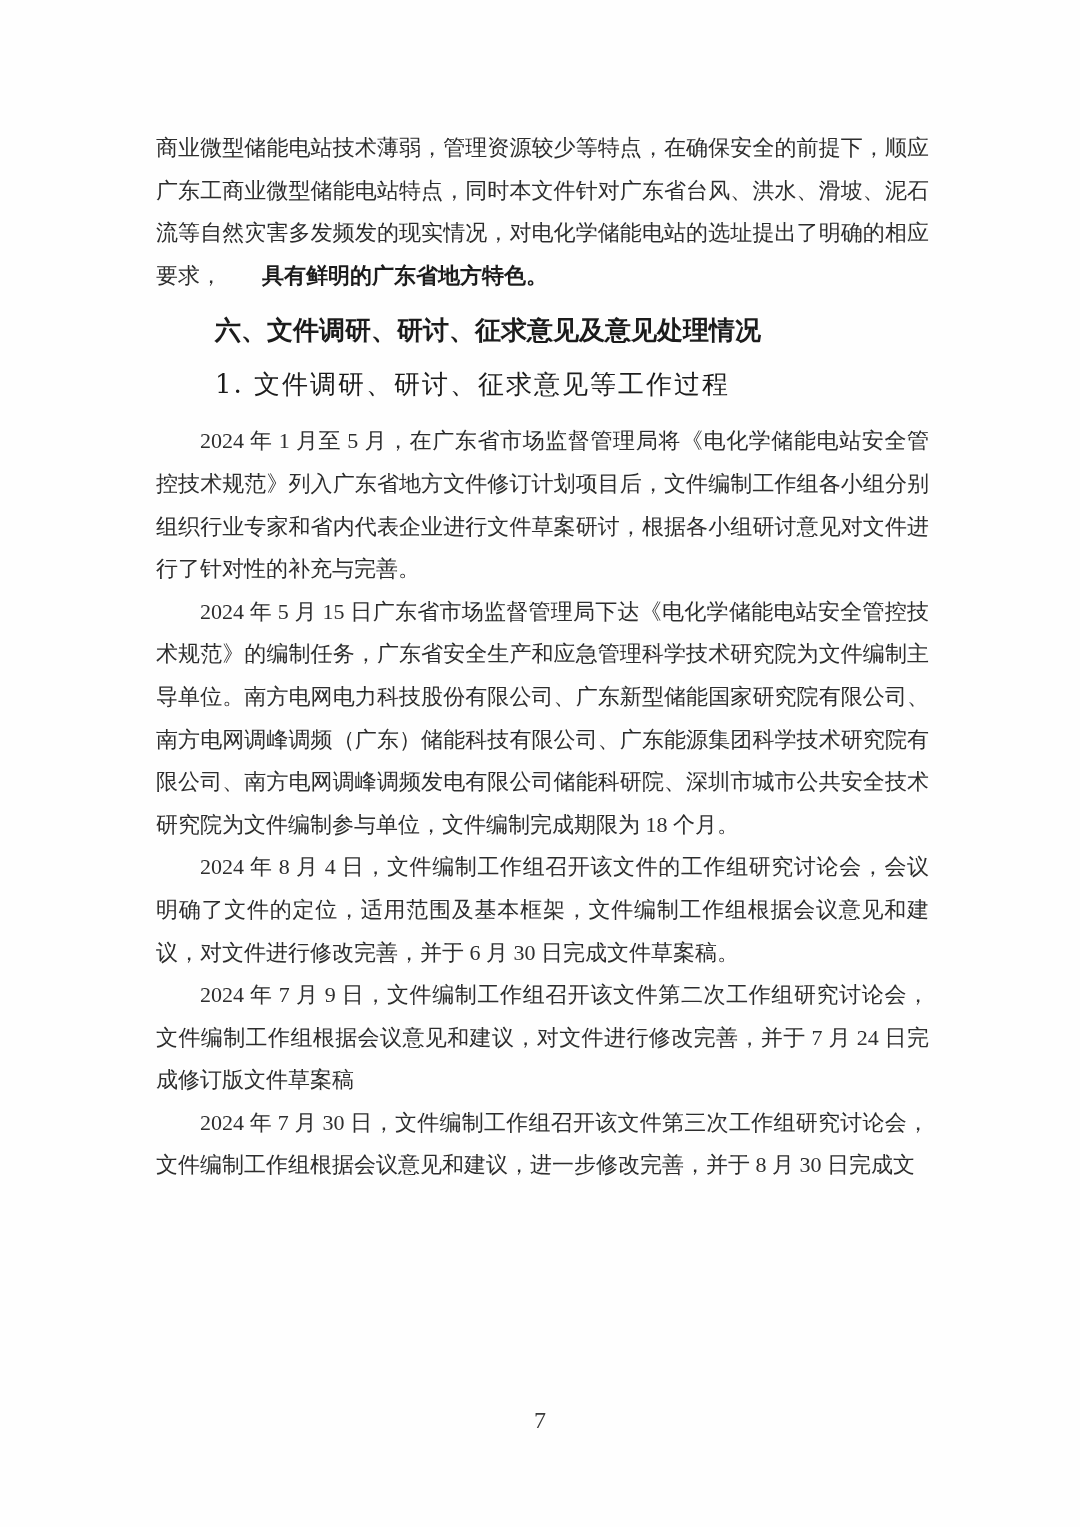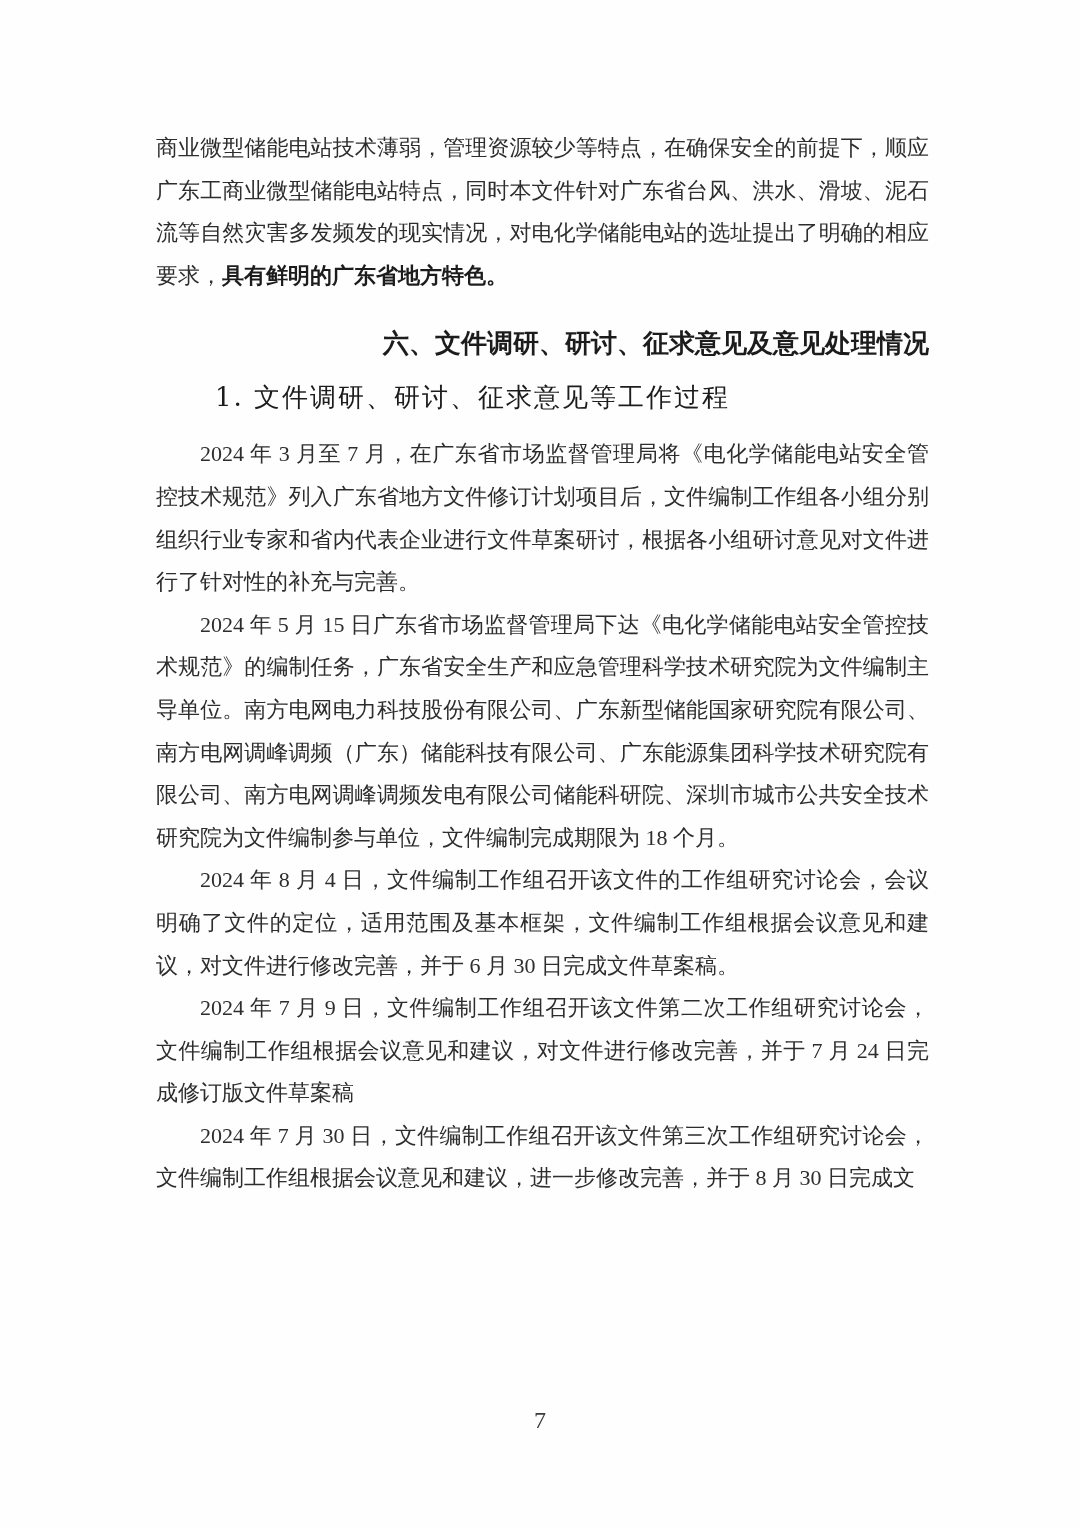--- a/index.html
+++ b/index.html
@@ -31,30 +31,30 @@
     color: #2d2d2d;
     word-break: break-all;
   }
   p.body.first {
     text-indent: 0;
   }
   .em {
     font-weight: 700;
     font-family: "Liberation Sans", "DejaVu Sans", sans-serif;
     color: #1c1c1c;
+    margin-left: 40px;
   }
   h1.heading-main {
-    margin: 24px 0 10px 0;
+    margin: 11px 0 10px 0;
     padding-left: 59px;
     font-size: 26px;
     line-height: 44px;
     font-weight: 700;
     font-family: "Liberation Sans", "DejaVu Sans", sans-serif;
     color: #1c1c1c;
-    text-align: right;
   }
   h2.heading-sub {
     margin: 0 0 14px 0;
     padding-left: 59px;
     font-size: 26px;
     line-height: 44px;
     font-weight: 400;
     letter-spacing: 2px;
     font-family: "DejaVu Serif", "Liberation Serif", serif;
     color: #1c1c1c;
@@ -79,21 +79,21 @@
 <div class="page">
   <main class="content">
 
     <p class="body first"><span>商业微型储能电站技术薄弱，管理资源较少等特点，在确保安全的前提下，顺应广东工商业微型储能电站特点，同时本文件针对广东省台风、洪水、滑坡、泥石流等自然灾害多发频发的现实情况，对电化学储能电站的选址提出了明确的相应要求，</span><strong class="em">具有鲜明的广东省地方特色。</strong></p>
 
     <h1 class="heading-main">六、文件调研、研讨、征求意见及意见处理情况</h1>
 
     <h2 class="heading-sub">1. 文件调研、研讨、征求意见等工作过程</h2>
 
 
-    <p class="body">2024 年 3 月至 7 月，在广东省市场监督管理局将《电化学储能电站安全管控技术规范》列入广东省地方文件修订计划项目后，文件编制工作组各小组分别组织行业专家和省内代表企业进行文件草案研讨，根据各小组研讨意见对文件进行了针对性的补充与完善。</p>
+    <p class="body">2024 年 1 月至 5 月，在广东省市场监督管理局将《电化学储能电站安全管控技术规范》列入广东省地方文件修订计划项目后，文件编制工作组各小组分别组织行业专家和省内代表企业进行文件草案研讨，根据各小组研讨意见对文件进行了针对性的补充与完善。</p>
 
     <p class="body">2024 年 5 月 15 日广东省市场监督管理局下达《电化学储能电站安全管控技术规范》的编制任务，广东省安全生产和应急管理科学技术研究院为文件编制主导单位。南方电网电力科技股份有限公司、广东新型储能国家研究院有限公司、南方电网调峰调频（广东）储能科技有限公司、广东能源集团科学技术研究院有限公司、南方电网调峰调频发电有限公司储能科研院、深圳市城市公共安全技术研究院为文件编制参与单位，文件编制完成期限为 18 个月。</p>
 
     <p class="body">2024 年 8 月 4 日，文件编制工作组召开该文件的工作组研究讨论会，会议明确了文件的定位，适用范围及基本框架，文件编制工作组根据会议意见和建议，对文件进行修改完善，并于 6 月 30 日完成文件草案稿。</p>
 
     <p class="body">2024 年 7 月 9 日，文件编制工作组召开该文件第二次工作组研究讨论会，文件编制工作组根据会议意见和建议，对文件进行修改完善，并于 7 月 24 日完成修订版文件草案稿</p>
 
     <p class="body">2024 年 7 月 30 日，文件编制工作组召开该文件第三次工作组研究讨论会，文件编制工作组根据会议意见和建议，进一步修改完善，并于 8 月 30 日完成文</p>
 
   </main>

